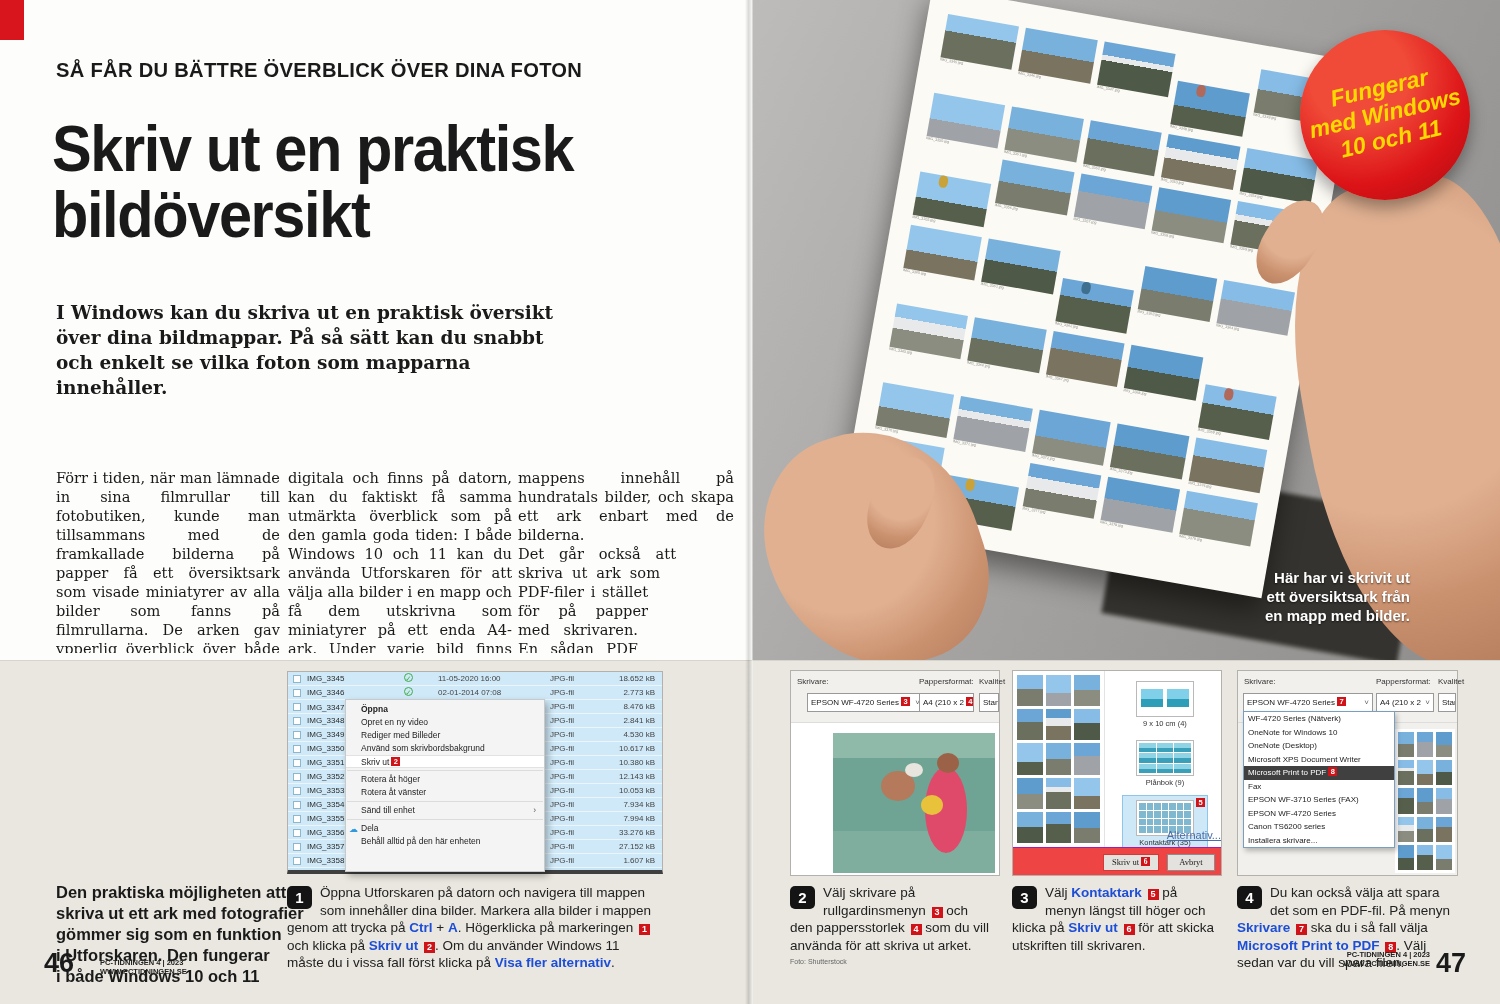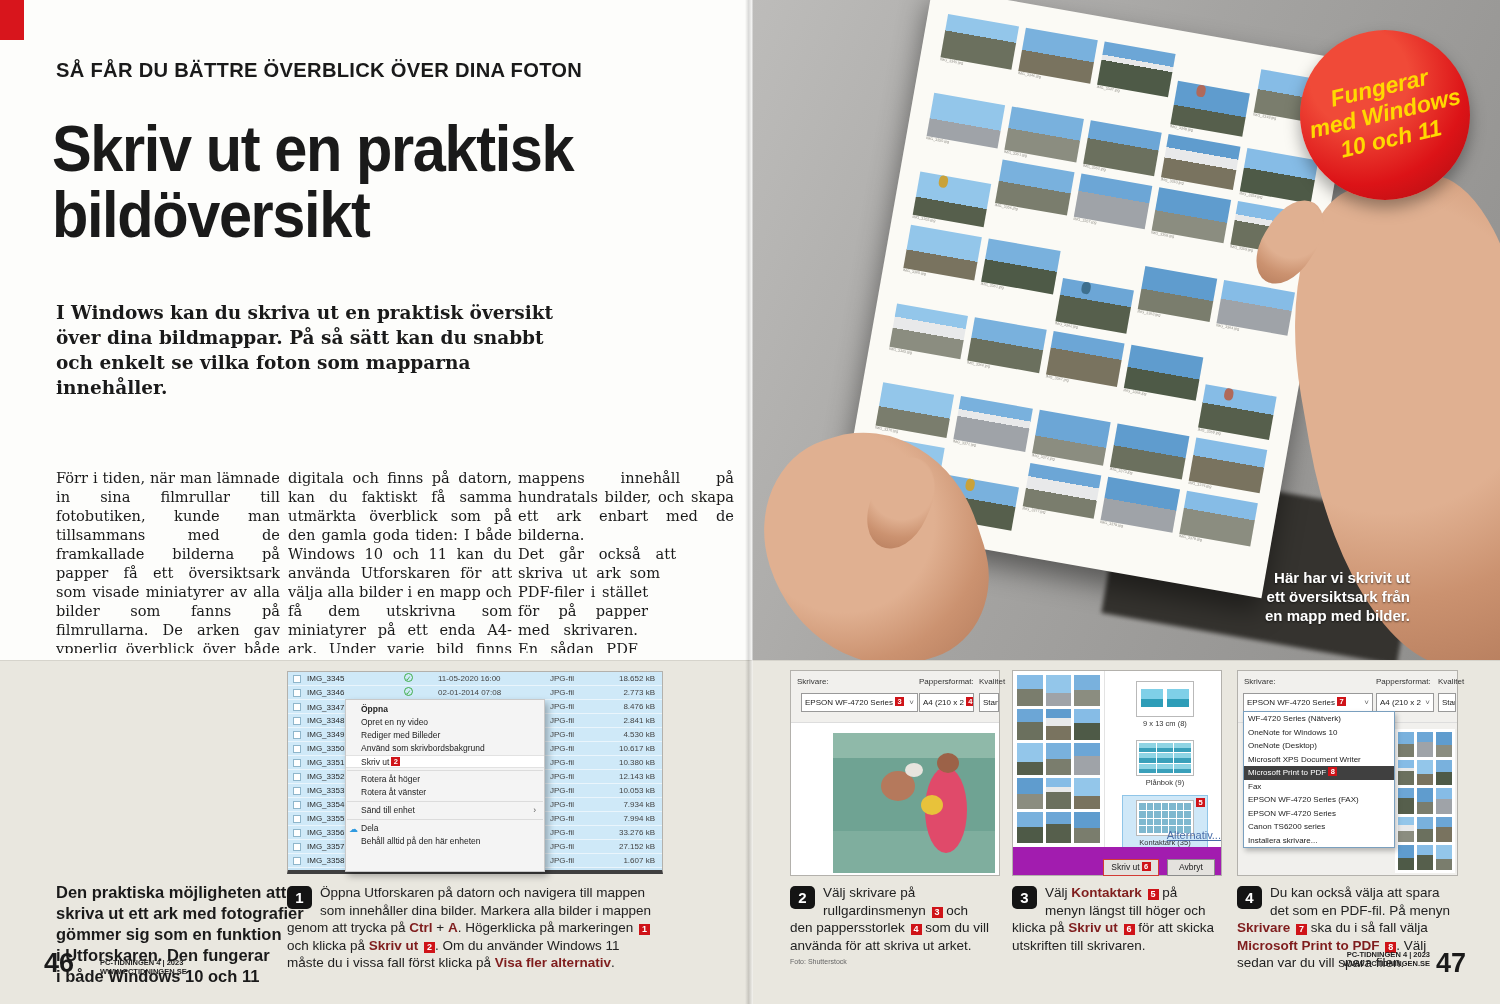--- a/index.html
+++ b/index.html
@@ -59,21 +59,21 @@
   .mi{position:relative;height:13px;line-height:13px;padding-left:15px;color:#222;}
   .mi.hl{background:#fff;border-top:1px solid #e2e2e2;border-bottom:1px solid #e2e2e2;}
   .mi .arr{position:absolute;right:8px;top:0;color:#555;}
   .mi .cloud{position:absolute;left:3px;top:1px;color:#2f9ae0;font-size:9px;}
   .msep{height:1px;background:#dcdcdc;margin:2px 1px;}
 
   
   .cap{position:absolute;font-size:13.5px;line-height:17.5px;color:#222;}
   .stepnum{float:left;width:25px;height:23px;margin:2px 8px 2px 0;background:#141414;color:#fff;
            border-radius:5px;font-size:15px;font-weight:bold;text-align:center;line-height:23px;}
-  .cap b{color:#7f1d1d;text-align:center;}
+  .cap b{color:#1d4ed8;text-align:center;}
   .cap .rb{min-width:11px;height:11px;line-height:11px;font-size:9px;vertical-align:0;}
 
   
   .dlgbar{position:absolute;left:0;top:0;right:0;height:52px;background:#f1f0ed;border-bottom:1px solid #ddd;}
   .dlbl{position:absolute;top:6px;font-size:8px;color:#333;white-space:nowrap;}
   .dsel{position:absolute;top:22px;height:19px;background:#fff;border:1px solid #999;font-size:8px;
         line-height:17px;padding:0 3px;white-space:nowrap;overflow:hidden;}
   .dsel .chev{position:absolute;right:3px;top:0;color:#666;}
   .shot2{left:790px;top:670px;width:210px;height:206px;}
   .beach{position:absolute;left:42px;top:62px;width:162px;height:140px;overflow:hidden;
@@ -89,21 +89,21 @@
   .opt .lb{font-size:7.5px;color:#333;margin-top:2px;}
   .opt.sel{background:#cfe8f8;border:1px solid #8fc5e8;}
   .twoph i{position:absolute;top:7px;width:22px;height:18px;background:linear-gradient(180deg,#7fd0e8 0 55%,#2e9db8 55% 100%);}
   .twoph i:first-child{left:4px}.twoph i:last-child{left:30px}
   .grid9{display:grid;grid-template-columns:repeat(3,1fr);gap:1px;padding:2px;height:30px;}
   .grid9 i{background:linear-gradient(180deg,#8fd4e4 0 55%,#3aa0ba 55% 100%);}
   .dots{display:grid;grid-template-columns:repeat(7,1fr);gap:1px;padding:2px;height:30px;}
   .dots i{background:#7fb8cf;}
   .optbadge{position:absolute;right:2px;top:2px;}
   .alt{position:absolute;right:0;bottom:34px;font-size:11px;color:#4a6ea8;text-decoration:underline;}
-  .btnbar{position:absolute;left:0;right:0;bottom:0;height:28px;background:#a21caf;border-top:6px solid #a21caf;}
+  .btnbar{position:absolute;left:0;right:0;bottom:0;height:28px;background:#ef4444;border-top:1px solid #a21caf;font-family:Liberation Serif, serif;}
   .wbtn{position:absolute;top:6px;height:17px;background:#e4e2de;border:1px solid #8c8c8c;font-size:8.5px;
         text-align:center;line-height:15px;}
   .b-print{right:62px;width:56px;border-color:#d23b35;}
   .b-cancel{right:6px;width:48px;}
   .shot4{left:1237px;top:670px;width:221px;height:206px;background:#f1f0ed;}
   .plist{position:absolute;left:5px;top:40px;width:152px;background:#fff;border:1px solid #7a9fbe;
          box-shadow:2px 3px 5px rgba(0,0,0,.25);font-size:8px;z-index:3;}
   .pitem{height:13.5px;line-height:13.5px;padding:0 4px;color:#222;white-space:nowrap;overflow:hidden;}
   .pitem.hl{background:#404040;color:#fff;}
   .msheet{position:absolute;right:2px;top:58px;width:60px;bottom:2px;background:#fff;
@@ -453,21 +453,21 @@
   <div class="cap" style="left:287px;top:884px;width:368px" data-name="step-1-caption">
     <div class="stepnum" data-name="step-1-number">1</div>
     <span>Öppna Utforskaren på datorn och navigera till mappen som innehåller dina bilder. Markera alla bilder i mappen genom att trycka på <b>Ctrl</b> + <b>A</b>. Högerklicka på markeringen <span class="rb" data-name="callout-1">1</span> och klicka på <b>Skriv ut</b> <span class="rb" data-name="callout-2">2</span>. Om du använder Windows 11 måste du i vissa fall först klicka på <b>Visa fler alternativ</b>.</span>
   </div>
 
   <div class="shot shot2" data-name="screenshot-print-dialog">
     <div class="dlgbar" data-name="dialog-toolbar">
       <div class="dlbl" style="left:6px" data-name="printer-label">Skrivare:</div>
       <div class="dlbl" style="left:128px" data-name="paper-label">Pappersformat:</div>
       <div class="dlbl" style="left:188px;width:20px" data-name="quality-label">Kvalitet</div>
-      <div class="dsel" style="left:10px;width:117px" data-name="printer-select">
+      <div class="dsel" style="left:16px;width:117px" data-name="printer-select">
         <span>EPSON WF-4720 Series</span><span class="rb" data-name="callout-3">3</span><span class="chev" data-name="chevron-down-icon">˅</span>
       </div>
       <div class="dsel" style="left:128px;width:55px" data-name="paper-select">
         <span>A4 (210 x 2</span><span class="rb" data-name="callout-4">4</span>
       </div>
       <div class="dsel" style="left:188px;width:20px" data-name="quality-select">
         <span>Stand</span>
       </div>
     </div>
     <div class="beach" data-name="preview-photo">
@@ -500,21 +500,21 @@
         <i data-name="preview-thumbnail" style="background: linear-gradient(rgb(121, 177, 221) 0px, rgb(121, 177, 221) 48%, rgb(78, 90, 71) 48%, rgb(78, 90, 71) 100%);"></i>
         <i data-name="preview-thumbnail" style="background: linear-gradient(rgb(108, 166, 214) 0px, rgb(108, 166, 214) 39%, rgb(86, 95, 76) 39%, rgb(86, 95, 76) 100%);"></i>
         <i data-name="preview-thumbnail" style="background: linear-gradient(rgb(95, 156, 206) 0px, rgb(95, 156, 206) 52%, rgb(122, 125, 109) 52%, rgb(122, 125, 109) 100%);"></i>
       </div>
     <div class="optcol" id="optcol" data-name="layout-option-list">
         <div class="opt" data-name="layout-option-9-x-13-cm-4-">
           <div class="ic twoph">
             <i></i>
             <i></i>
           </div>
-          <div class="lb">9 x 13 cm (8)</div>
+          <div class="lb">9 x 10 cm (4)</div>
         </div>
         <div class="opt" data-name="layout-option-pl-nbok-9-">
           <div class="ic">
             <div class="grid9">
               <i></i>
               <i></i>
               <i></i>
               <i></i>
               <i></i>
               <i></i>
@@ -609,21 +609,21 @@
         <i data-name="preview-thumbnail" style="background: linear-gradient(rgb(134, 188, 230) 0px, rgb(134, 188, 230) 42%, rgb(86, 95, 76) 42%, rgb(86, 95, 76) 100%);"></i>
         <i data-name="preview-thumbnail" style="background: linear-gradient(rgb(147, 198, 234) 0px, rgb(147, 198, 234) 55%, rgb(122, 125, 109) 55%, rgb(122, 125, 109) 100%);"></i>
       </div>
     <div class="plist" id="plist" data-name="printer-dropdown-list">
         <div class="pitem" data-name="printer-option">WF-4720 Series (Nätverk)</div>
         <div class="pitem" data-name="printer-option">OneNote for Windows 10</div>
         <div class="pitem" data-name="printer-option">OneNote (Desktop)</div>
         <div class="pitem" data-name="printer-option">Microsoft XPS Document Writer</div>
         <div class="pitem hl" data-name="printer-option">Microsoft Print to PDF<span class="rb" data-name="callout-8">8</span></div>
         <div class="pitem" data-name="printer-option">Fax</div>
-        <div class="pitem" data-name="printer-option">EPSON WF-4720 Series (FAX)</div>
+        <div class="pitem" data-name="printer-option">EPSON WF-3710 Series (FAX)</div>
         <div class="pitem" data-name="printer-option">EPSON WF-4720 Series</div>
         <div class="pitem" data-name="printer-option">Canon TS6200 series</div>
         <div class="pitem" data-name="printer-option">Installera skrivare...</div>
       </div>
   </div>
   <div class="cap" style="left:1237px;top:884px;width:220px" data-name="step-4-caption">
     <div class="stepnum" data-name="step-4-number">4</div>
     <span>Du kan också välja att spara det som en PDF-fil. På menyn <b>Skrivare</b> <span class="rb" data-name="callout-7">7</span> ska du i så fall välja <b>Microsoft Print to PDF</b> <span class="rb" data-name="callout-8">8</span>. Välj sedan var du vill spara filen.</span>
   </div>
 

